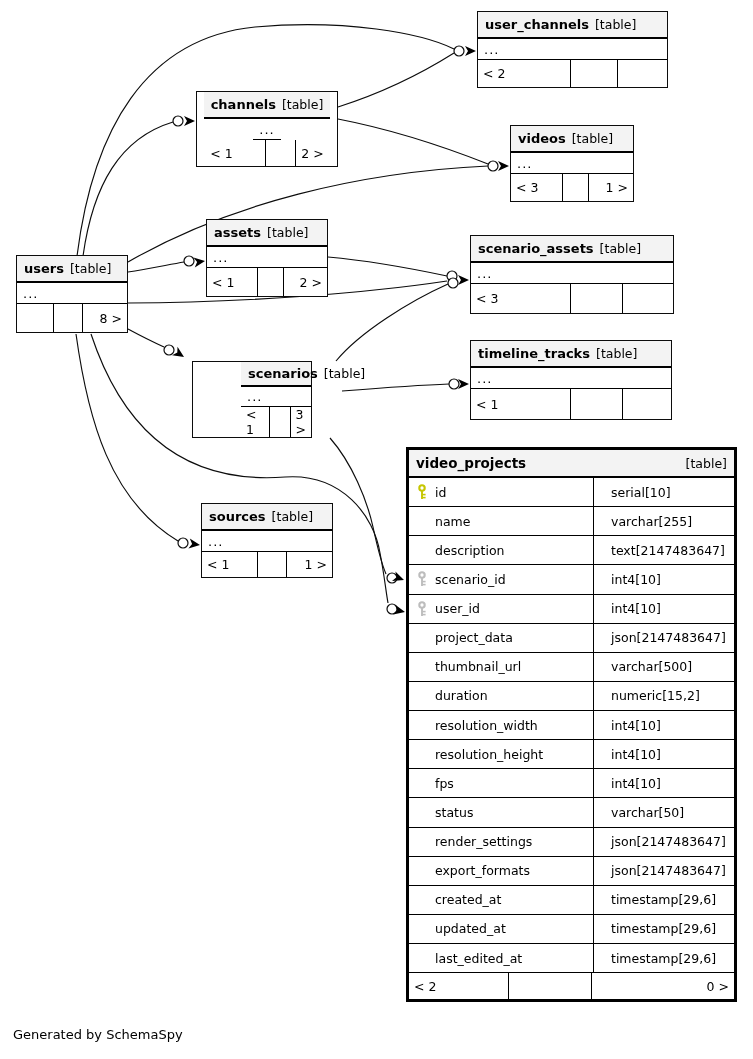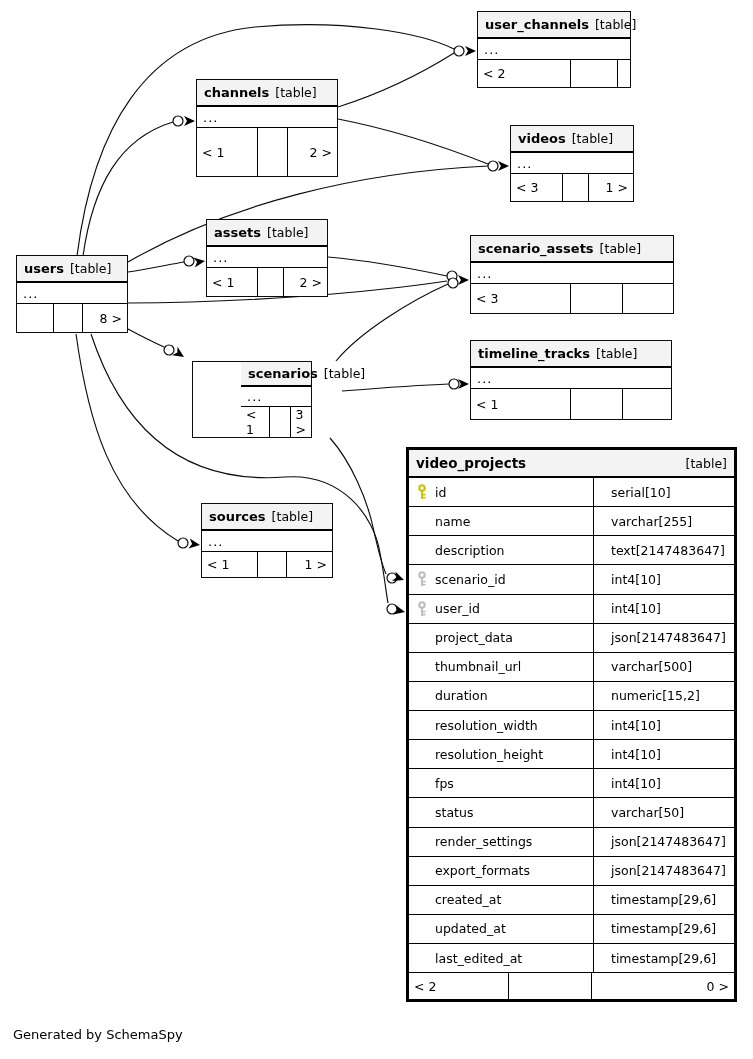--- a/index.html
+++ b/index.html
@@ -95,33 +95,33 @@
           <span class="ename">users</span>
           <span class="etag">[table]</span>
         </div>
         <div class="ebody">...</div>
         <div class="efoot">
           <div class="efcell left" style="width: 37px;"></div>
           <div class="efcell mid" style="width: 29px;"></div>
           <div class="efcell right">8 &gt;</div>
         </div>
       </div>
-      <div class="etable" style="left: 196px; top: 79px; width: 142px; height: 98px;">
+      <div class="etable" style="left: 196px; top: 91px; width: 142px; height: 76px; align-items: center;">
         <div class="ehead">
           <span class="ename">channels</span>
           <span class="etag">[table]</span>
         </div>
         <div class="ebody">...</div>
         <div class="efoot">
           <div class="efcell left" style="width: 61px;">&lt; 1</div>
           <div class="efcell mid" style="width: 30px;"></div>
           <div class="efcell right">2 &gt;</div>
         </div>
       </div>
-      <div class="etable" style="left: 477px; top: 11px; width: 154px; height: 77px; text-align: center;">
+      <div class="etable" style="left: 477px; top: 11px; width: 191px; height: 77px; text-align: center;">
         <div class="ehead">
           <span class="ename">user_channels</span>
           <span class="etag">[table]</span>
         </div>
         <div class="ebody">...</div>
         <div class="efoot">
           <div class="efcell left" style="width: 93px;">&lt; 2</div>
           <div class="efcell mid" style="width: 47px;"></div>
           <div class="efcell right"></div>
         </div>

